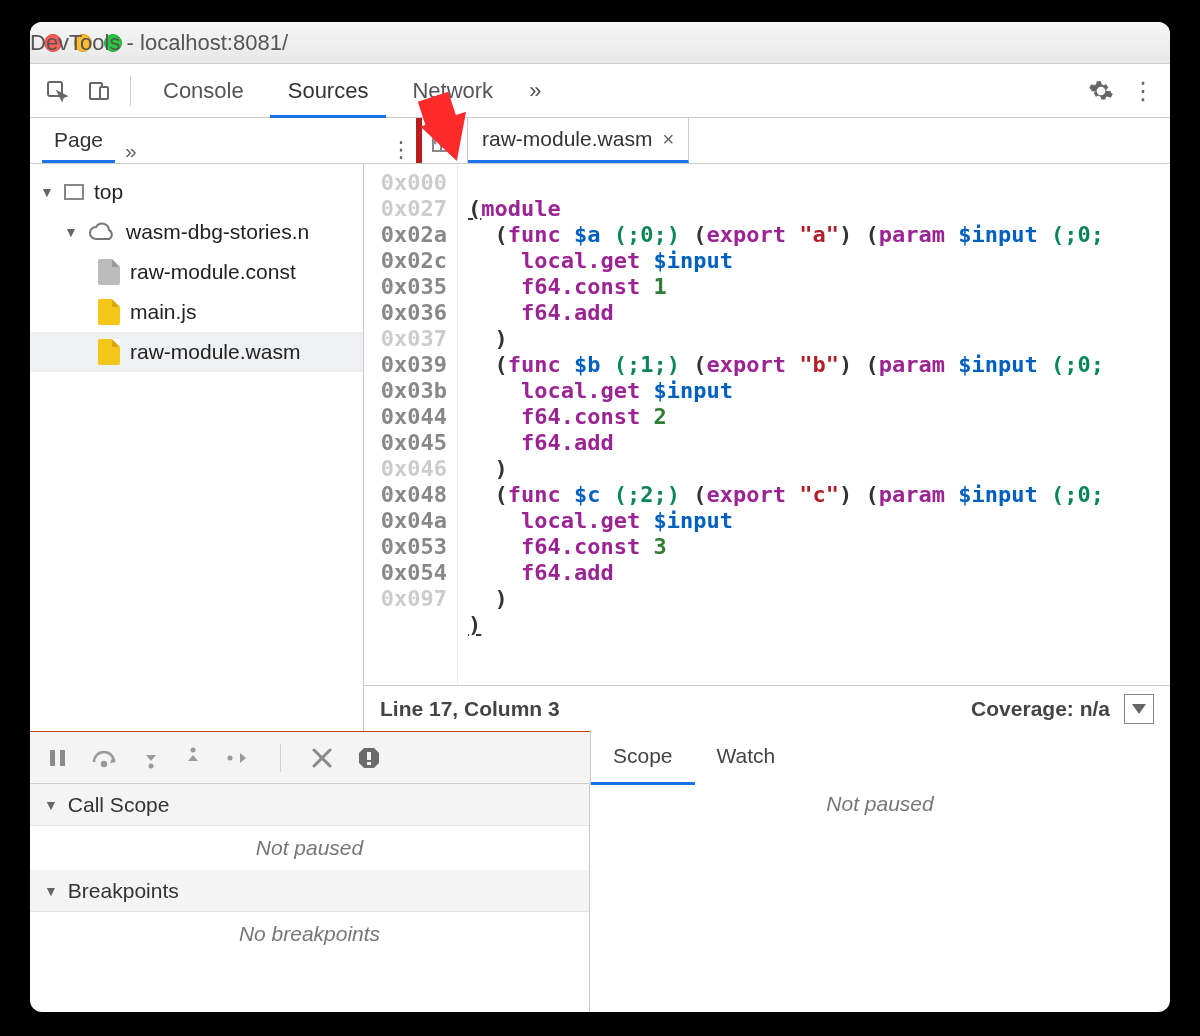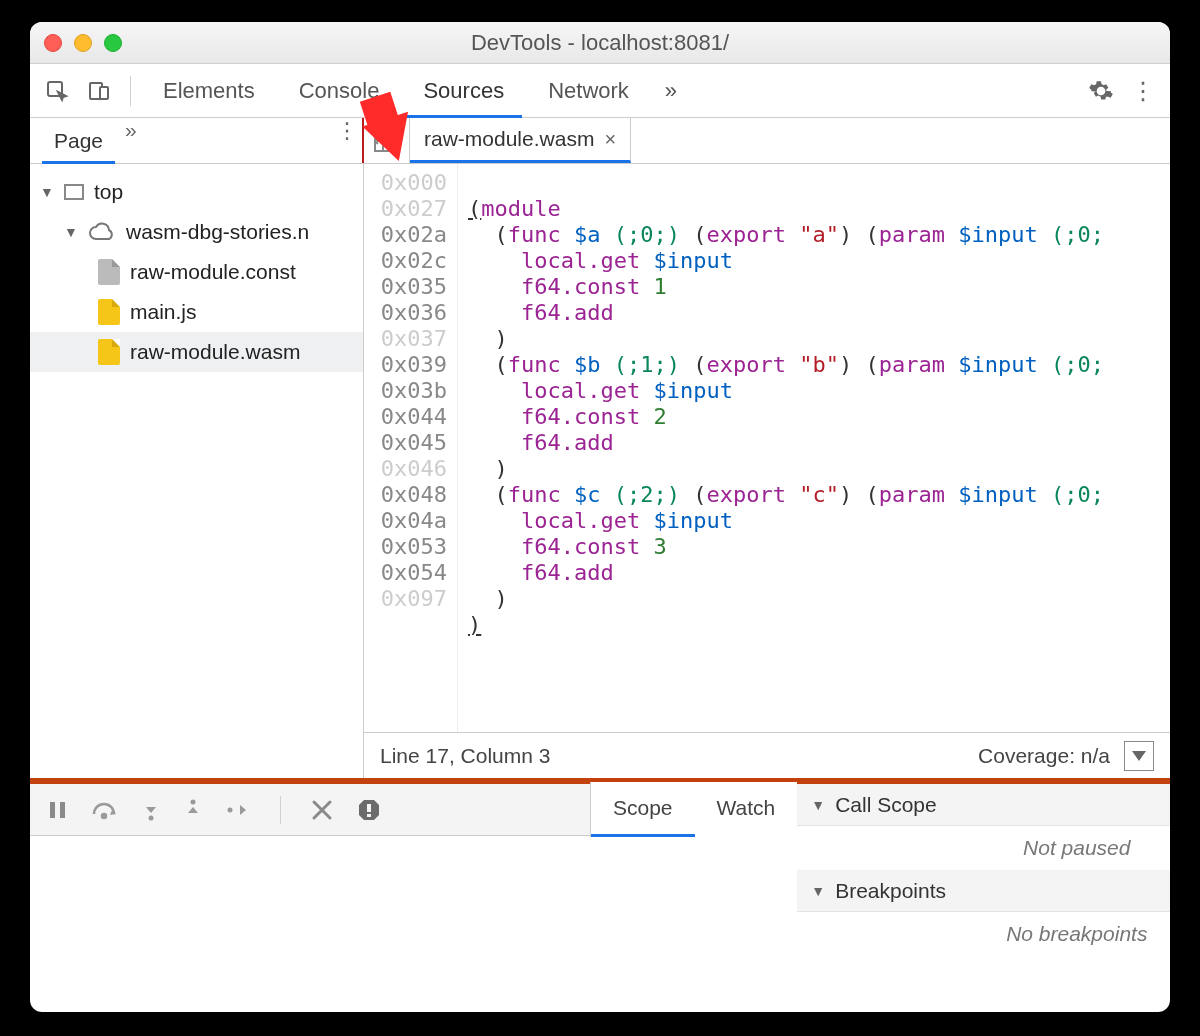--- a/index.html
+++ b/index.html
@@ -5,31 +5,31 @@
   * { box-sizing: border-box; margin: 0; padding: 0; }
   html, body { width: 1200px; height: 1036px; background: #000; font-family: "Helvetica Neue", Arial, sans-serif; font-size: 21px; color: #333; }
   .frame { position: absolute; left: 30px; top: 22px; width: 1140px; height: 990px; background: #fff; border-radius: 12px; box-shadow: 0 18px 40px rgba(0,0,0,.45); overflow: hidden; display: flex; flex-direction: column; }
   
   .titlebar { height: 42px; background: linear-gradient(#f6f6f6,#e8e8e8); border-bottom: 1px solid #d0d0d0; display: flex; align-items: center; padding: 0 14px; position: relative; }
   .traffic { display: flex; gap: 12px; }
   .dot { width: 18px; height: 18px; border-radius: 50%; }
   .dot.r { background: #ff5f57; border: 1px solid #e2463f; }
   .dot.y { background: #febc2e; border: 1px solid #dfa023; }
   .dot.g { background: #28c840; border: 1px solid #1dac2f; }
-  .title { position: absolute; left: 0; right: 0; text-align: center; font-size: 22px; color: #555; pointer-events: none; }
+  .title { position: absolute; left: 0; right: 0; font-size: 22px; color: #555; pointer-events: none; }
   
   .toptabs { height: 54px; border-bottom: 1px solid #ccc; display: flex; align-items: center; padding: 0 10px; gap: 8px; }
   .iconbtn { width: 34px; height: 34px; display: flex; align-items: center; justify-content: center; color: #555; }
   .sep { width: 1px; height: 30px; background: #d0d0d0; margin: 0 6px; }
   .tab { padding: 0 18px; height: 54px; line-height: 54px; color: #555; font-size: 22px; cursor: pointer; }
   .tab.active { color: #333; border-bottom: 3px solid #1a73e8; }
   .tspacer { flex: 1; }
   
   .row2 { display: flex; height: 46px; border-bottom: 1px solid #ccc; }
-  .navhead { width: 334px; display: flex; align-items: flex-start; border-right: 2px solid #b91c1c; padding-left: 12px; }
+  .navhead { width: 392px; display: flex; align-items: flex-end; border-right: 6px solid #b91c1c; padding-left: 12px; }
   .navtab { padding: 0 12px; height: 46px; line-height: 46px; color: #333; border-bottom: 3px solid #1a73e8; }
   .navmore { padding: 0 10px; color: #666; }
   .navspacer { flex: 1; }
   .navkebab { width: 30px; text-align: center; color: #666; font-size: 22px; }
   .edhead { flex: 1; display: flex; align-items: stretch; position: relative; }
   .arrow { position: absolute; left: -10px; top: -22px; width: 70px; height: 72px; pointer-events: none; z-index: 5;}
   .arrow-shape { width: 0; height: 0; border-left: 24px solid transparent; border-right: 24px solid transparent; border-top: 44px solid #ff2a2a; transform: rotate(-18deg); position: absolute; left: 14px; top: 22px; }
   .arrow-tail { position: absolute; width: 32px; height: 32px; background: #ff2a2a; left: 10px; top: 0; transform: rotate(-18deg); }
   .edicon { width: 46px; display:flex; align-items:center; justify-content:center; color:#888; border-right: 1px solid #ccc; }
   .filetab { display: flex; align-items: center; padding: 0 14px; border-right: 1px solid #ccc; border-bottom: 3px solid #1a73e8; background:#fff; gap: 10px; }
@@ -41,35 +41,35 @@
   .tree-row.ind1 { padding-left: 34px; }
   .tree-row.ind2 { padding-left: 68px; }
   .tree-row.sel { background: #eef0f2; }
   .tw { width: 14px; color: #666; font-size: 14px; }
   .ficon { width: 22px; height: 26px; display: inline-block; position: relative; }
   .ficon.frame-ic { border: 2px solid #888; width: 20px; height: 16px; }
   .ficon.doc { background: #bbb; border-radius: 2px; }
   .ficon.doc::after { content:""; position:absolute; right:0; top:0; border-left:8px solid #999; border-top:8px solid #fff; }
   .ficon.js { background: #f5c518; border-radius: 2px; }
   .ficon.js::after { content:""; position:absolute; right:0; top:0; border-left:8px solid #d9a90a; border-top:8px solid #fff; }
-  .editor { flex: 1; display: flex; flex-direction: column; min-width: 0; }
+  .editor { flex: 1; display: flex; flex-direction: column; min-width: 0; font-weight: bold; }
   .codewrap { flex: 1; display: flex; overflow: hidden; font-family: Menlo, Consolas, monospace; font-size: 22px; line-height: 26px; }
   .gutter { width: 94px; text-align: right; padding: 6px 10px 6px 0; color: #888; background: #fff; border-right: 1px solid #eee; }
   .gutter div.dim { color: #ccc; }
   .code { flex: 1; padding: 6px 12px 6px 10px; white-space: pre; overflow: hidden; color: #333; }
   .kw { color: #9b2393; } 
   .fn { color: #0060c0; } 
   .nm { color: #2e7d32; } 
   .cm { color: #098658; } 
   .str { color: #b31d28; }
   .stat { height: 46px; border-top: 1px solid #ccc; display: flex; align-items: center; padding: 0 16px; color: #444; font-size: 21px; }
   .stat .spacer { flex: 1; }
   .stat .box { width: 30px; height: 30px; border: 1px solid #888; display:flex; align-items:center; justify-content:center; margin-left: 14px; }
   
-  .bottom { flex: 0 0 auto; display: flex; flex-direction: row; border-top: 6px solid #c2410c; }
+  .bottom { flex: 0 0 auto; display: flex; flex-direction: column; border-top: 1px solid #c2410c; }
   .dbgbar { height: 52px; display: flex; align-items: center; border-bottom: 1px solid #ccc; background: #f4f4f4; }
   .dbgbar .left { display: flex; align-items: center; gap: 24px; padding: 0 18px; flex: 0 0 560px; }
   .dbgbar .ic { color: #9a9a9a; font-size: 22px; }
   .dbgbar .right { flex: 1; display: flex; align-items: stretch; border-left: 1px solid #ccc; background:#fff; }
   .dbgtab { padding: 0 22px; line-height: 52px; color: #444; }
   .dbgtab.active { border-bottom: 3px solid #1a73e8; }
   .dbgbody { display: flex; height: 228px; }
   .dbgcol { flex: 0 0 560px; border-right: 1px solid #ccc; display: flex; flex-direction: column; overflow:hidden;}
   .sect { height: 42px; display:flex; align-items:center; gap:10px; padding: 0 14px; background:#f4f4f4; color:#333; border-bottom: 1px solid #e3e3e3; font-size: 21px; }
   .sect .caret { font-size: 14px; color:#666; }
@@ -99,21 +99,20 @@
           <path d="M13 13 l8 4 -3 1 -1 3 -4 -8z" fill="#666"></path>
         </svg>
     </div>
     <div class="iconbtn">
       <svg width="24" height="24" viewBox="0 0 24 24" fill="none" stroke="#666" stroke-width="2">
           <rect x="3" y="4" width="12" height="16" rx="1"></rect>
           <rect x="13" y="8" width="8" height="12" rx="1" fill="#fff"></rect>
         </svg>
     </div>
     <div class="sep"></div>
-    <div class="tab">Elements</div>
     <div class="tab">Console</div>
     <div class="tab active">Sources</div>
     <div class="tab">Network</div>
     <div class="tab" style="padding:0 10px">»</div>
     <div class="tspacer"></div>
     <div class="iconbtn">
       <svg width="26" height="26" viewBox="0 0 24 24" fill="#666">
           <path d="M12 8a4 4 0 100 8 4 4 0 000-8zm9 4a7 7 0 01-.1 1.2l2 1.6-2 3.4-2.4-1a7 7 0 01-2 .1l-.4 2.6h-4l-.4-2.6a7 7 0 01-2-1.1l-2.4 1-2-3.4 2-1.6A7 7 0 013 12a7 7 0 01.1-1.2l-2-1.6 2-3.4 2.4 1a7 7 0 012-1.1L8 3h4l.4 2.6a7 7 0 012 1.1l2.4-1 2 3.4-2 1.6c.1.4.2.8.2 1.3z"></path>
         </svg>
     </div>

